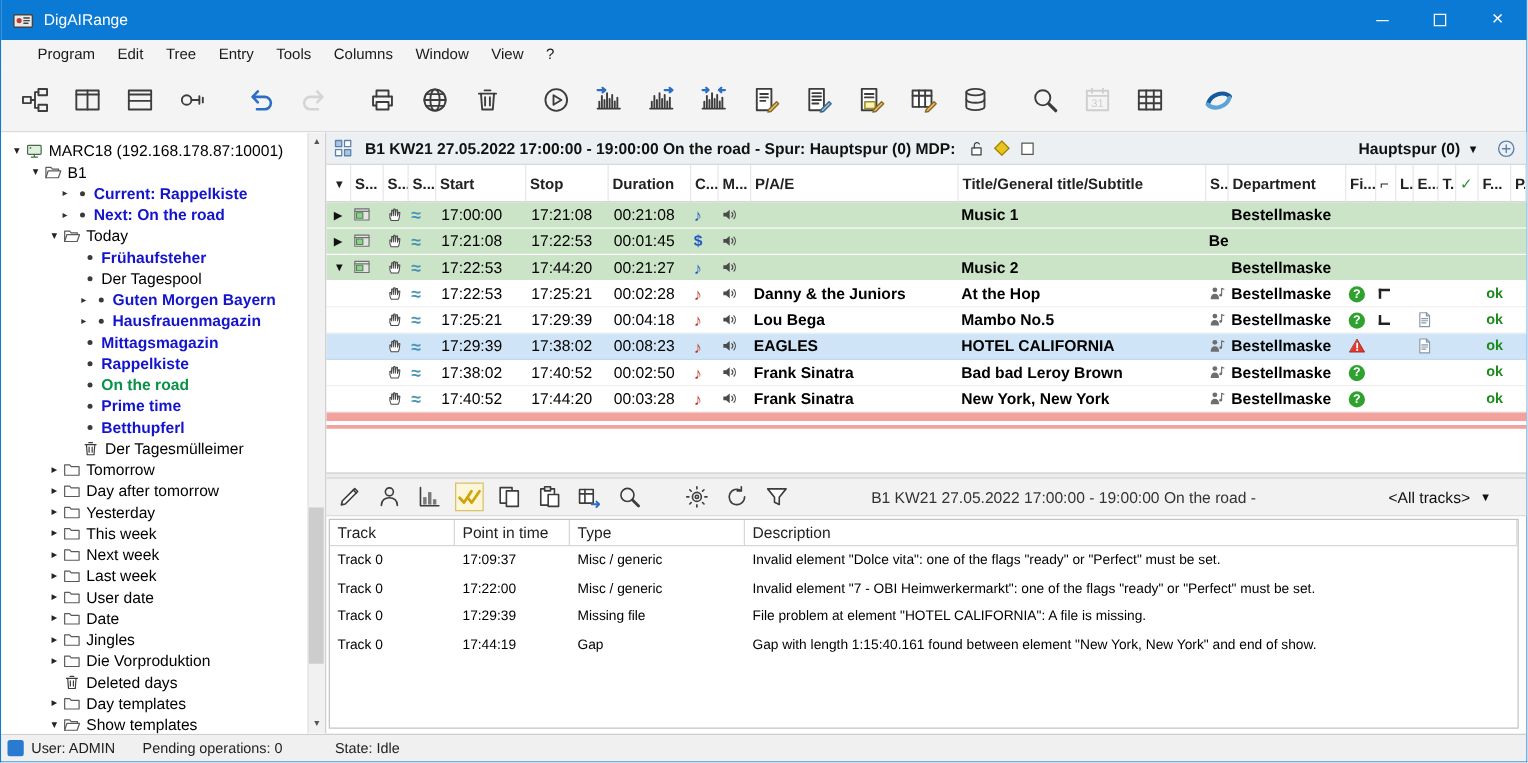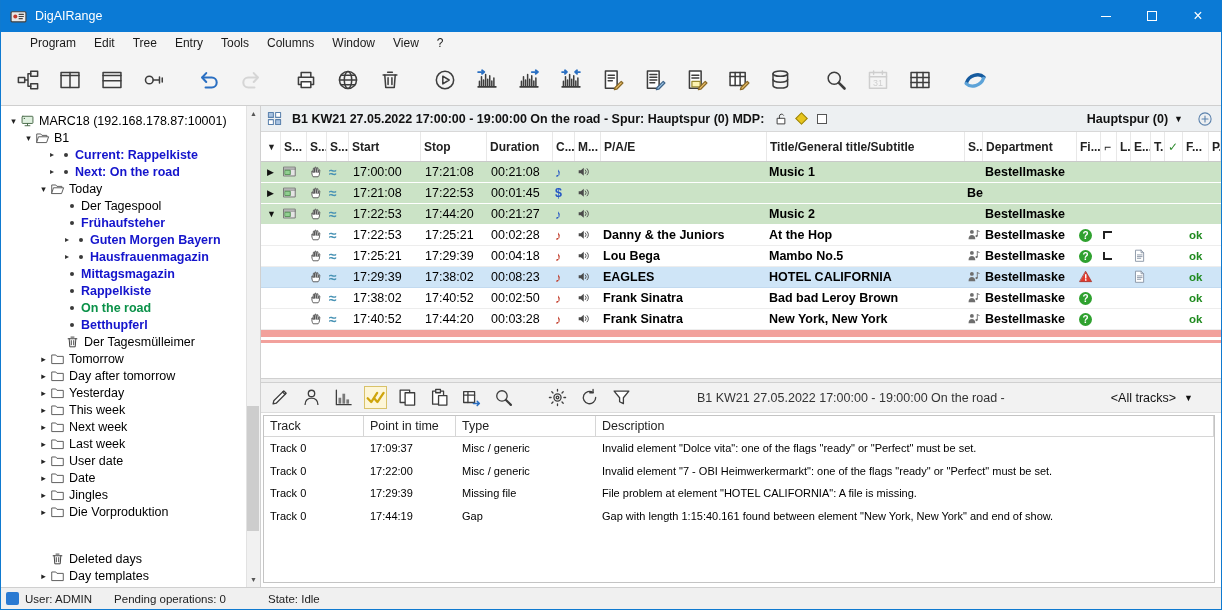--- a/index.html
+++ b/index.html
@@ -334,26 +334,26 @@
               <svg viewBox="0 0 16 16" fill="none" stroke="#3d3d3d" stroke-width="1.1" stroke-linecap="round" stroke-linejoin="round">
                 <path d="M1.4 12.8 V3.4 H6 L7.4 5 H13 V6.6" fill="#fff" stroke="#5a5a5a"></path>
                 <path d="M1.4 12.8 L3.4 6.6 H15 L12.8 12.8 Z" fill="#fff" stroke="#5a5a5a"></path>
               </svg>
             </span>
             <span class="tree-label">Today</span>
           </div>
           <div class="tree-row" style="padding-left: 49px;">
             <span class="tree-exp"></span>
             <span class="bullet"></span>
+            <span class="tree-label t-blue">Frühaufsteher</span>
+          </div>
+          <div class="tree-row" style="padding-left: 49px;">
+            <span class="tree-exp"></span>
+            <span class="bullet"></span>
             <span class="tree-label">Der Tagespool</span>
-          </div>
-          <div class="tree-row" style="padding-left: 49px;">
-            <span class="tree-exp"></span>
-            <span class="bullet"></span>
-            <span class="tree-label t-blue">Frühaufsteher</span>
           </div>
           <div class="tree-row" style="padding-left: 49px;">
             <span class="tree-exp"></span>
             <span class="mini-arrow">▸</span>
             <span class="bullet"></span>
             <span class="tree-label t-blue">Guten Morgen Bayern</span>
           </div>
           <div class="tree-row" style="padding-left: 49px;">
             <span class="tree-exp"></span>
             <span class="mini-arrow">▸</span>
@@ -371,20 +371,25 @@
             <span class="tree-label t-blue">Rappelkiste</span>
           </div>
           <div class="tree-row" style="padding-left: 49px;">
             <span class="tree-exp"></span>
             <span class="bullet"></span>
             <span class="tree-label t-green">On the road</span>
           </div>
           <div class="tree-row" style="padding-left: 49px;">
             <span class="tree-exp"></span>
             <span class="bullet"></span>
+            <span class="tree-label t-blue">Prime time</span>
+          </div>
+          <div class="tree-row" style="padding-left: 49px;">
+            <span class="tree-exp"></span>
+            <span class="bullet"></span>
             <span class="tree-label t-blue">Betthupferl</span>
           </div>
           <div class="tree-row" style="padding-left: 49px;">
             <span class="tree-exp"></span>
             <span class="tree-ico icon">
               <svg viewBox="0 0 16 16" fill="none" stroke="#3d3d3d" stroke-width="1.1" stroke-linecap="round" stroke-linejoin="round">
                 <path d="M3 4.3 H13 M6.3 2.4 h3.4"></path>
                 <path d="M4.2 4.3 l0.7 9.2 h6.2 l0.7 -9.2"></path>
                 <path d="M6.6 6.4 v4.8 M9.4 6.4 v4.8"></path>
               </svg>
@@ -474,21 +479,21 @@
           </div>
           <div class="tree-row" style="padding-left: 34px;">
             <span class="tree-exp">▸</span>
             <span class="tree-ico icon">
               <svg viewBox="0 0 16 16" fill="none" stroke="#3d3d3d" stroke-width="1.1" stroke-linecap="round" stroke-linejoin="round">
                 <path d="M1.4 12.8 V3.4 H6 L7.4 5 H14.6 V12.8 Z" fill="#fff" stroke="#5a5a5a"></path>
               </svg>
             </span>
             <span class="tree-label">Die Vorproduktion</span>
           </div>
-          <div class="tree-row" style="padding-left: 34px; margin-top: 30px;">
+          <div class="tree-row" style="padding-left: 34px;">
             <span class="tree-exp"></span>
             <span class="tree-ico icon">
               <svg viewBox="0 0 16 16" fill="none" stroke="#3d3d3d" stroke-width="1.1" stroke-linecap="round" stroke-linejoin="round">
                 <path d="M3 4.3 H13 M6.3 2.4 h3.4"></path>
                 <path d="M4.2 4.3 l0.7 9.2 h6.2 l0.7 -9.2"></path>
                 <path d="M6.6 6.4 v4.8 M9.4 6.4 v4.8"></path>
               </svg>
             </span>
             <span class="tree-label">Deleted days</span>
           </div>

